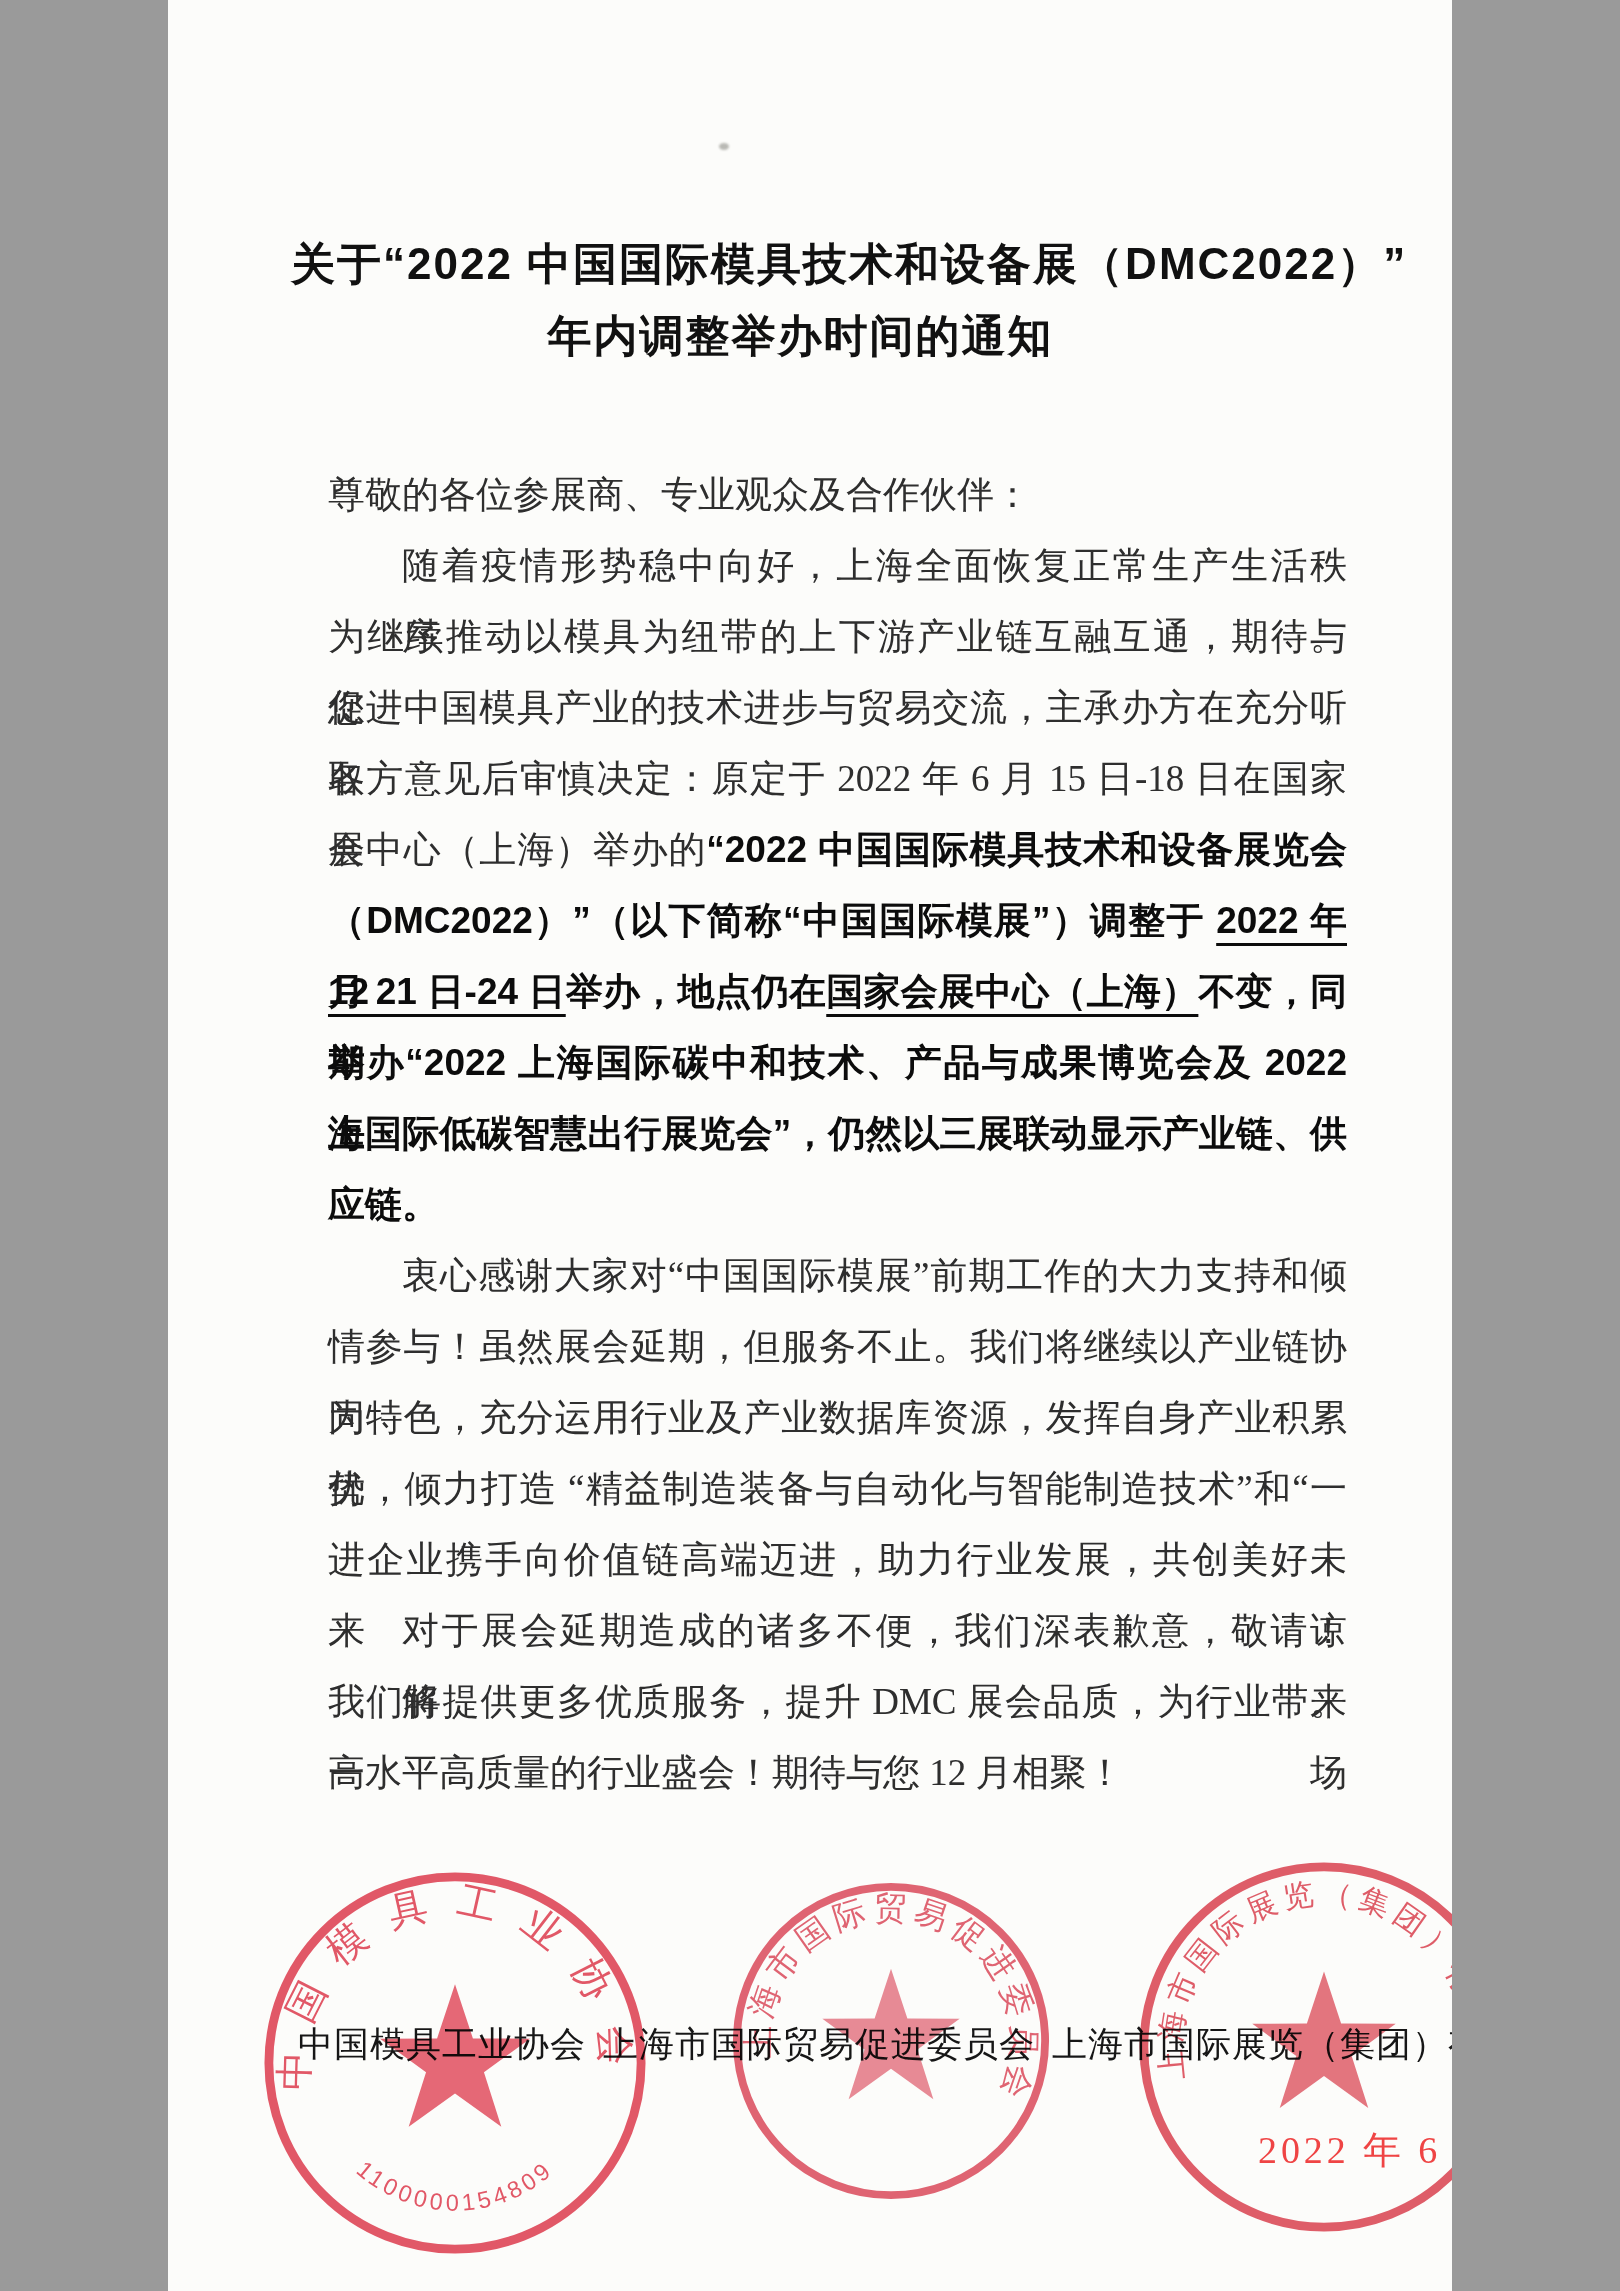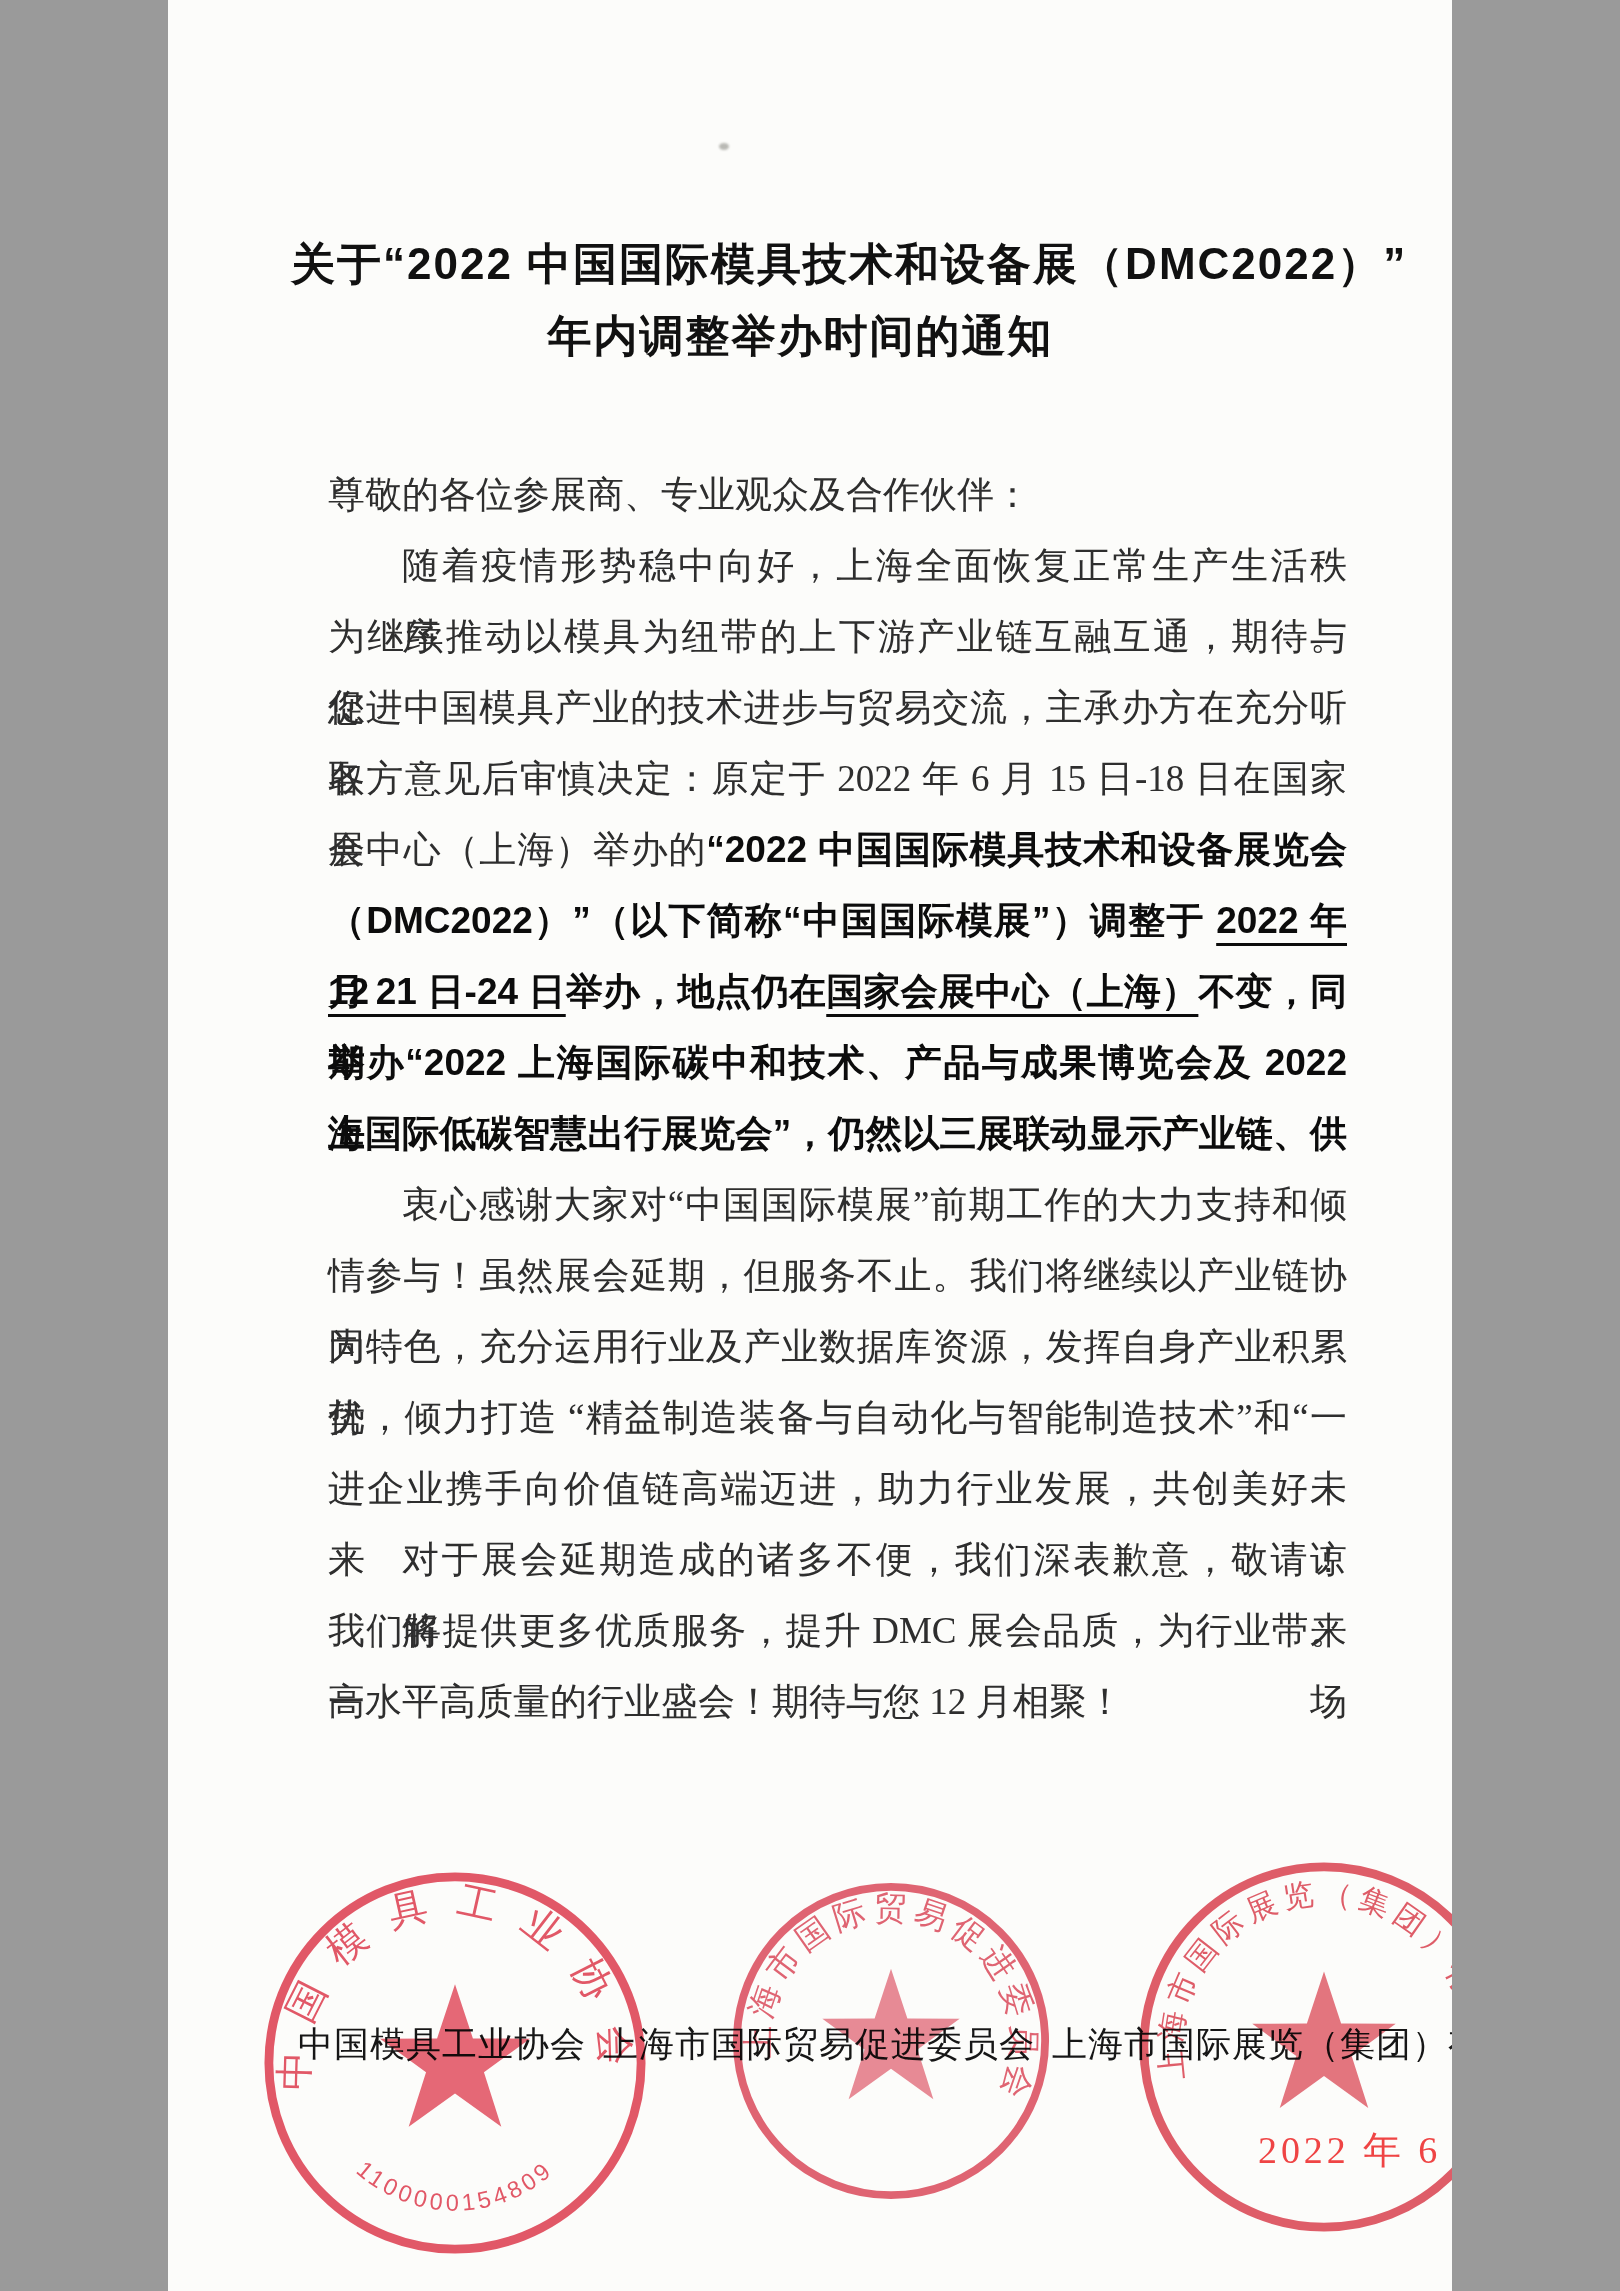--- a/index.html
+++ b/index.html
@@ -99,20 +99,21 @@
       <div class="line"><span class="sg-normal">尊敬的各位参展商、专业观众及合作伙伴：</span></div>
       <div class="line indent fill"><span class="sg-normal">随着疫情形势稳中向好，上海全面恢复正常生产生活秩序。</span></div>
       <div class="line fill"><span class="sg-normal">为继续推动以模具为纽带的上下游产业链互融互通，期待与您，</span></div>
       <div class="line fill"><span class="sg-normal">促进中国模具产业的技术进步与贸易交流，主承办方在充分听取</span></div>
       <div class="line fill"><span class="sg-normal">各方意见后审慎决定：原定于 2022 年 6 月 15 日-18 日在国家会</span></div>
       <div class="line fill"><span class="sg-normal">展中心（上海）举办的</span><span class="sg-bold">“2022 中国国际模具技术和设备展览会</span></div>
       <div class="line fill"><span class="sg-bold">（DMC2022）”（以下简称“中国国际模展”）调整于 </span><span class="sg-bold_underline">2022 年 12</span></div>
       <div class="line fill"><span class="sg-bold_underline">月 21 日-24 日</span><span class="sg-bold">举办，地点仍在</span><span class="sg-bold_underline">国家会展中心（上海）</span><span class="sg-bold">不变，同期</span></div>
       <div class="line fill"><span class="sg-bold">举办“2022 上海国际碳中和技术、产品与成果博览会及 2022 上</span></div>
       <div class="line fill"><span class="sg-bold">海国际低碳智慧出行展览会”，仍然以三展联动显示产业链、供</span></div>
+      <div class="line"><span class="sg-bold">应链。</span></div>
       <div class="line indent fill"><span class="sg-normal">衷心感谢大家对“中国国际模展”前期工作的大力支持和倾</span></div>
       <div class="line fill"><span class="sg-normal">情参与！虽然展会延期，但服务不止。我们将继续以产业链协同</span></div>
       <div class="line fill"><span class="sg-normal">为特色，充分运用行业及产业数据库资源，发挥自身产业积累优</span></div>
       <div class="line fill"><span class="sg-normal">势，倾力打造 “精益制造装备与自动化与智能制造技术”和“一</span></div>
       <div class="line fill"><span class="sg-normal">进企业携手向价值链高端迈进，助力行业发展，共创美好未来！</span></div>
       <div class="line indent fill"><span class="sg-normal">对于展会延期造成的诸多不便，我们深表歉意，敬请谅解。</span></div>
       <div class="line fill"><span class="sg-normal">我们将提供更多优质服务，提升 DMC 展会品质，为行业带来一场</span></div>
       <div class="line"><span class="sg-normal">高水平高质量的行业盛会！期待与您 12 月相聚！</span></div>
     </div>
 

